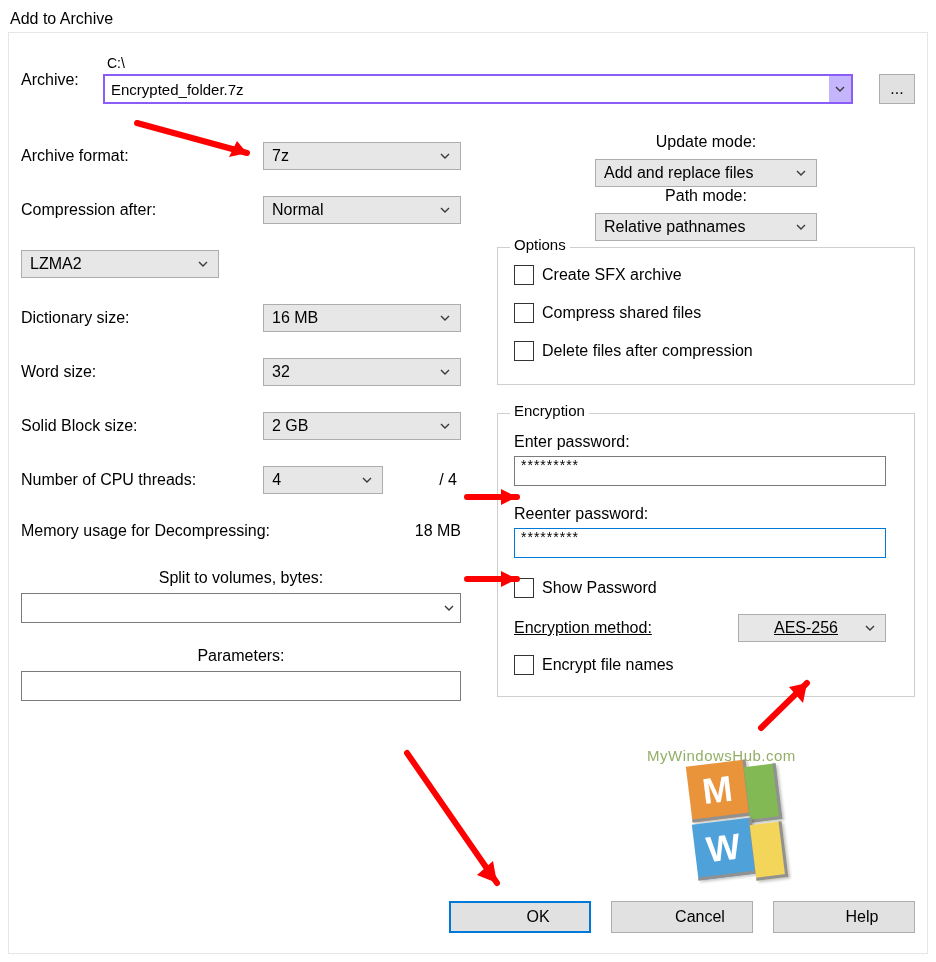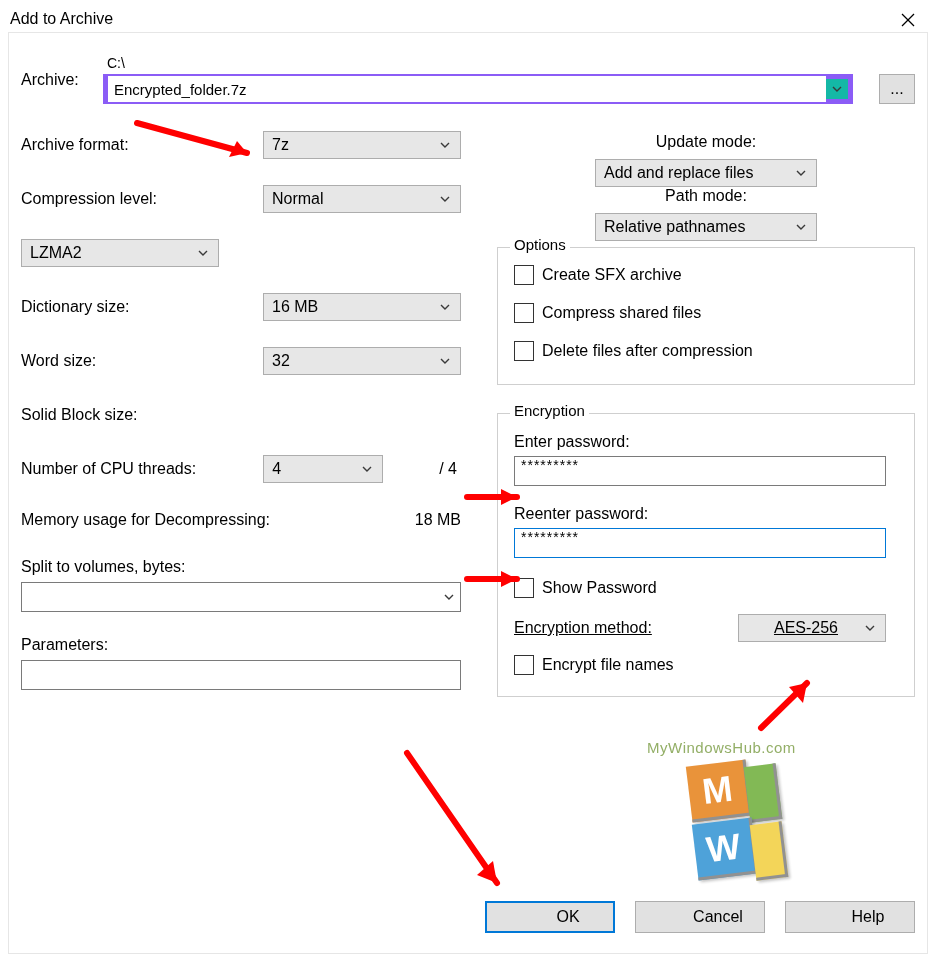--- a/index.html
+++ b/index.html
@@ -14,20 +14,21 @@
       position: relative;
       overflow: hidden;
     }
     
     .titlebar {
       display: flex;
       justify-content: space-between;
       align-items: flex-start;
       padding: 6px 10px 4px 10px;
       font-size: 16px;
+      flex-direction: column;
     }
     .titlebar .title { padding-top: 4px; }
     .close-x {
       width: 24px; height: 24px;
       display: flex; align-items: center; justify-content: center;
       cursor: pointer;
       margin-right: 6px;
       margin-top: 2px;
     }
     .close-x svg { width: 14px; height: 14px; }
@@ -71,21 +72,21 @@
     }
     .browse-btn {
       width: 36px; height: 30px;
       background: #e1e1e1;
       border: 1px solid #adadad;
       font-size: 16px;
     }
 
     
     .lcol, .rcol { position: absolute; }
-    .lcol { left: 12px; width: 440px; top: 85px; }
+    .lcol { left: 12px; width: 440px; top: 96px; }
     .rcol { right: 12px; width: 418px; top: 100px; }
     .lrow {
       height: 54px;
       display: flex;
       align-items: center;
     }
     .lrow .lab { flex: 1; }
     .wsel { width: 198px; }
     .cpu-row .wsel { width: 120px; }
     .cpu-total { float: right; padding-right: 4px; }
@@ -113,22 +114,22 @@
       cursor: default;
     }
     .select .val { flex: 1; }
     .select .caret {
       width: 14px; text-align: center;
     }
     .select .caret svg { width: 10px; height: 8px; display: block; }
     
     .combo {
       height: 30px;
-      background: #14b8a6;
-      border: 5px solid #8b5cf6;
+      background: #c4b5fd;
+      border: 2px solid #8b5cf6;
       display: flex;
       align-items: center;
     }
     .combo input {
       flex: 1;
       border: none;
       outline: none;
       padding: 0 6px;
       height: 26px;
       font-family: inherit;
@@ -143,21 +144,21 @@
 
     
     .mem-row {
       display: flex;
       justify-content: space-between;
       height: 36px;
       align-items: center;
     }
 
     
-    .sec-label { height: 30px; display: flex; align-items: center; }
+    .sec-label { height: 30px; display: flex; align-items: center; justify-content: center; }
     .full-input {
       width: 100%; height: 30px;
       border: 1px solid #7a7a7a; background: #fff;
     }
 
     
     .fs {
       border: 1px solid #cfcfcf;
       padding: 8px 28px 14px 16px;
       margin-top: 2px;
@@ -201,21 +202,21 @@
     .enc-sel { width: 148px; text-align: center; }
 
     
     .btns {
       position: absolute;
       right: 12px; bottom: 20px;
       display: flex;
       gap: 20px;
     }
     .btn {
-      width: 130px; height: 32px;
+      width: 142px; height: 32px;
       border: 1px solid #adadad;
       background: #e1e1e1;
       display: flex; align-items: center; justify-content: center; padding-left: 36px;
     }
     .btn.default { border: 2px solid #0078d7; }
 
     
     .arrow {
       position: absolute;
       pointer-events: none;
@@ -227,21 +228,21 @@
     
     .logo {
       position: absolute;
       right: 150px; bottom: 64px;
       width: 130px; height: 150px;
       opacity: 0.92;
       pointer-events: none;
     }
     .logo .txt {
       position: absolute;
-      top: 0; left: 0; right: 0;
+      top: 8px; left: 0; right: 0;
       text-align: center;
       font-size: 15px;
       color: #8aa85a;
       text-shadow: 0 0 2px #fff, 0 0 2px #fff;
       letter-spacing: 0.5px;
     }
     .logo .sq { position: absolute; width: 60px; height: 56px; border-right: 3px solid #888; border-bottom: 3px solid #888;
       font-size: 36px; font-weight: 600; color: #fff; display: flex; align-items: center; justify-content: center;
       transform: rotate(-7deg);
       box-shadow: 2px 2px 3px rgba(0,0,0,0.25);
@@ -286,21 +287,21 @@
       <div class="select wsel">
         <span class="val">7z</span>
         <span class="caret">
             <svg viewBox="0 0 10 8">
               <polyline points="1,2 5,6 9,2" fill="none" stroke="#3a3a3a" stroke-width="1.4"></polyline>
             </svg>
           </span>
       </div>
     </div>
     <div class="lrow">
-      <span class="lab">Compression level:</span>
+      <span class="lab">Compression after:</span>
       <div class="select wsel">
         <span class="val">Normal</span>
         <span class="caret">
             <svg viewBox="0 0 10 8">
               <polyline points="1,2 5,6 9,2" fill="none" stroke="#3a3a3a" stroke-width="1.4"></polyline>
             </svg>
           </span>
       </div>
     </div>
     <div class="lrow">
@@ -330,20 +331,28 @@
         <span class="val">32</span>
         <span class="caret">
             <svg viewBox="0 0 10 8">
               <polyline points="1,2 5,6 9,2" fill="none" stroke="#3a3a3a" stroke-width="1.4"></polyline>
             </svg>
           </span>
       </div>
     </div>
     <div class="lrow">
       <span class="lab">Solid Block size:</span>
+      <div class="select wsel">
+        <span class="val">2 GB</span>
+        <span class="caret">
+            <svg viewBox="0 0 10 8">
+              <polyline points="1,2 5,6 9,2" fill="none" stroke="#3a3a3a" stroke-width="1.4"></polyline>
+            </svg>
+          </span>
+      </div>
     </div>
     <div class="lrow cpu-row">
       <span class="lab">Number of CPU threads:</span>
       <div class="select wsel">
         <span class="val">4</span>
         <span class="caret">
             <svg viewBox="0 0 10 8">
               <polyline points="1,2 5,6 9,2" fill="none" stroke="#3a3a3a" stroke-width="1.4"></polyline>
             </svg>
           </span>

